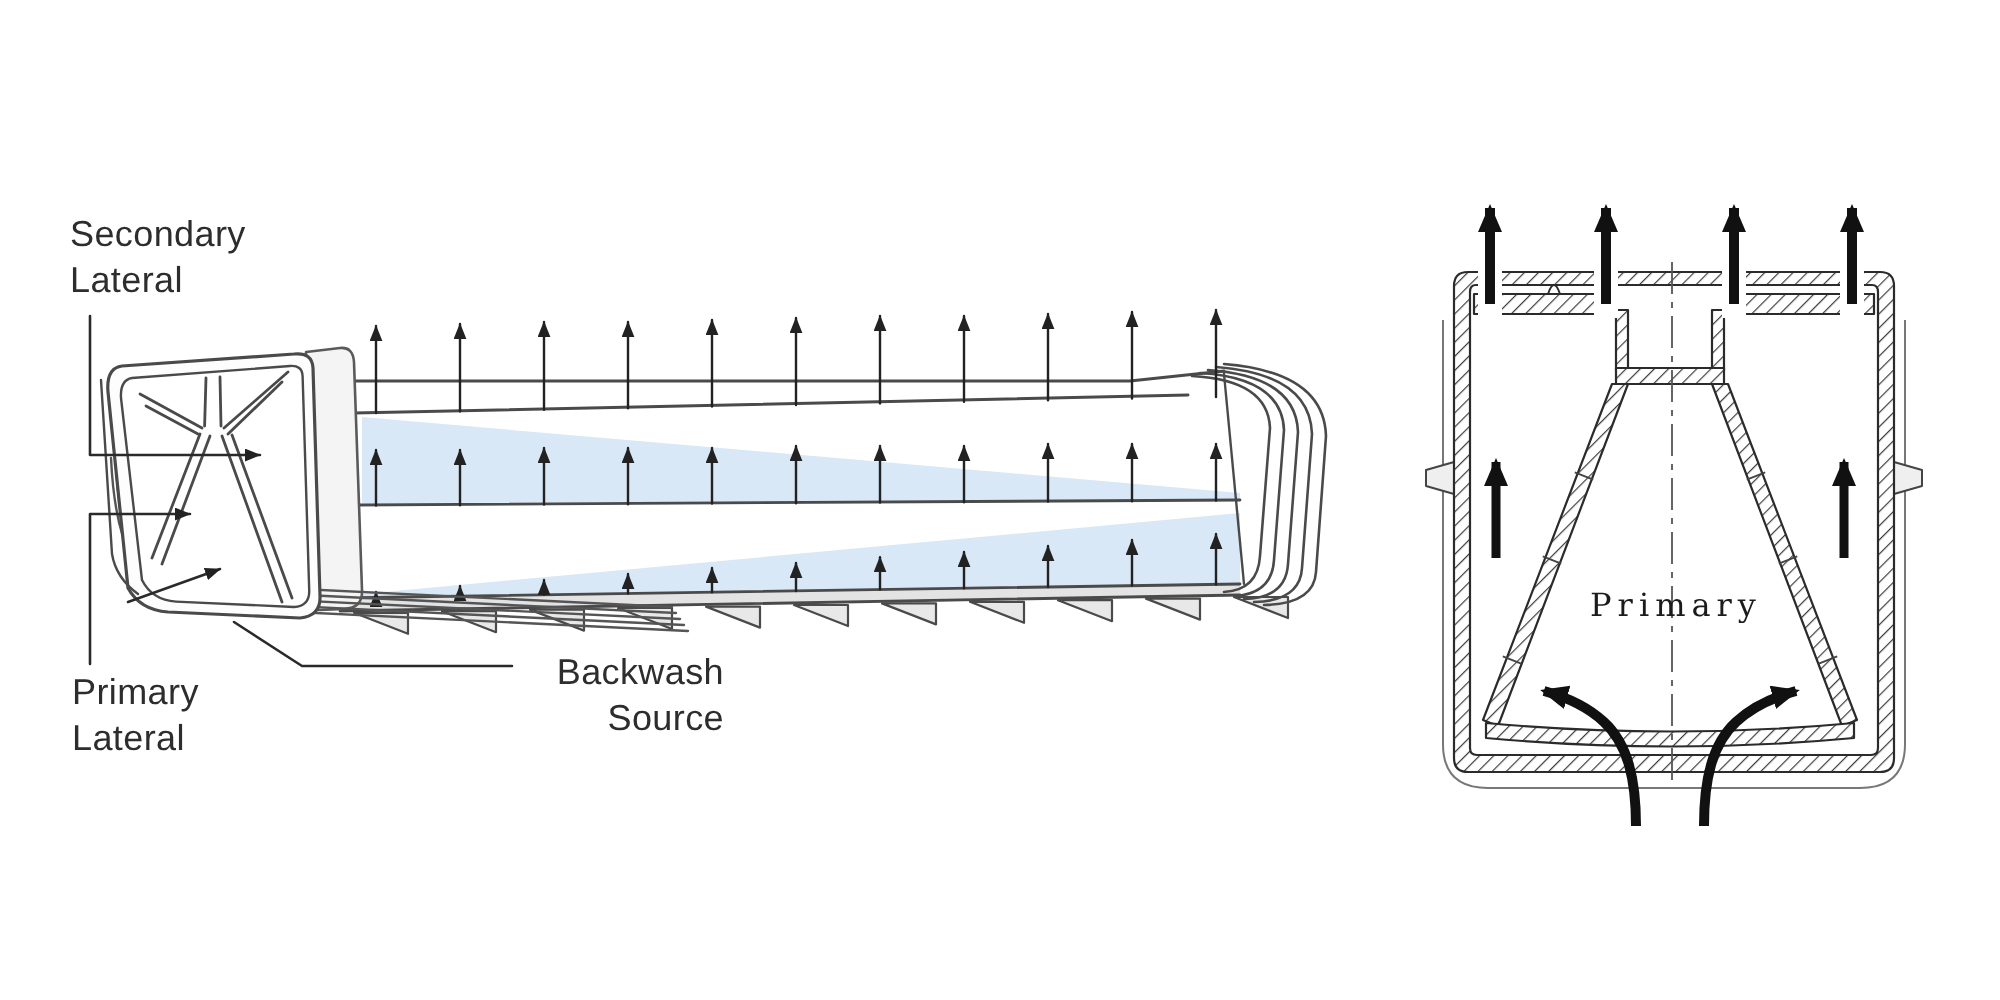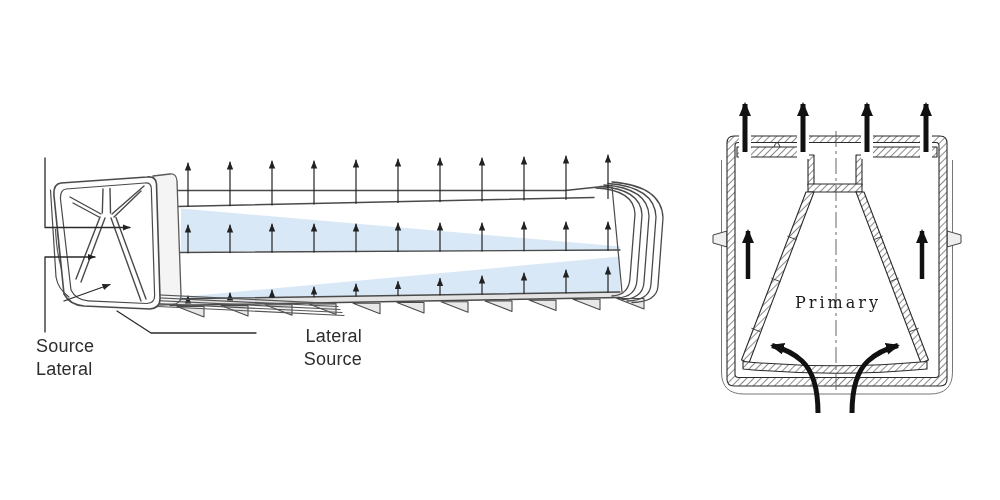--- a/index.html
+++ b/index.html
@@ -210,17 +210,18 @@
       <line x1="922" y1="279" x2="922" y2="231" marker-end="url(#mhb)"></line>
     </g>
 
     <g stroke="#111" stroke-width="5" fill="none">
       <path d="M818,413 C818,390 814,372 802,361 C794,353.5 783,348.5 772,345.5" marker-end="url(#mhb)"></path>
       <path d="M852,413 C852,390 856,372 868,361 C876,353.5 887,348.5 898,345.5" marker-end="url(#mhb)"></path>
     </g>
   </g>
 </svg>
 
-<div class="lbl lbl-pri">Source Lateral</div>
-<div class="lbl lbl-bw">Lateral Source</div>
+<div class="lbl lbl-sec">Secondary Lateral</div>
+<div class="lbl lbl-pri">Primary Lateral</div>
+<div class="lbl lbl-bw">Backwash Source</div>
 <div class="lbl lbl-primary-right">Primary</div>
 
 </div>
 
 </body></html>

